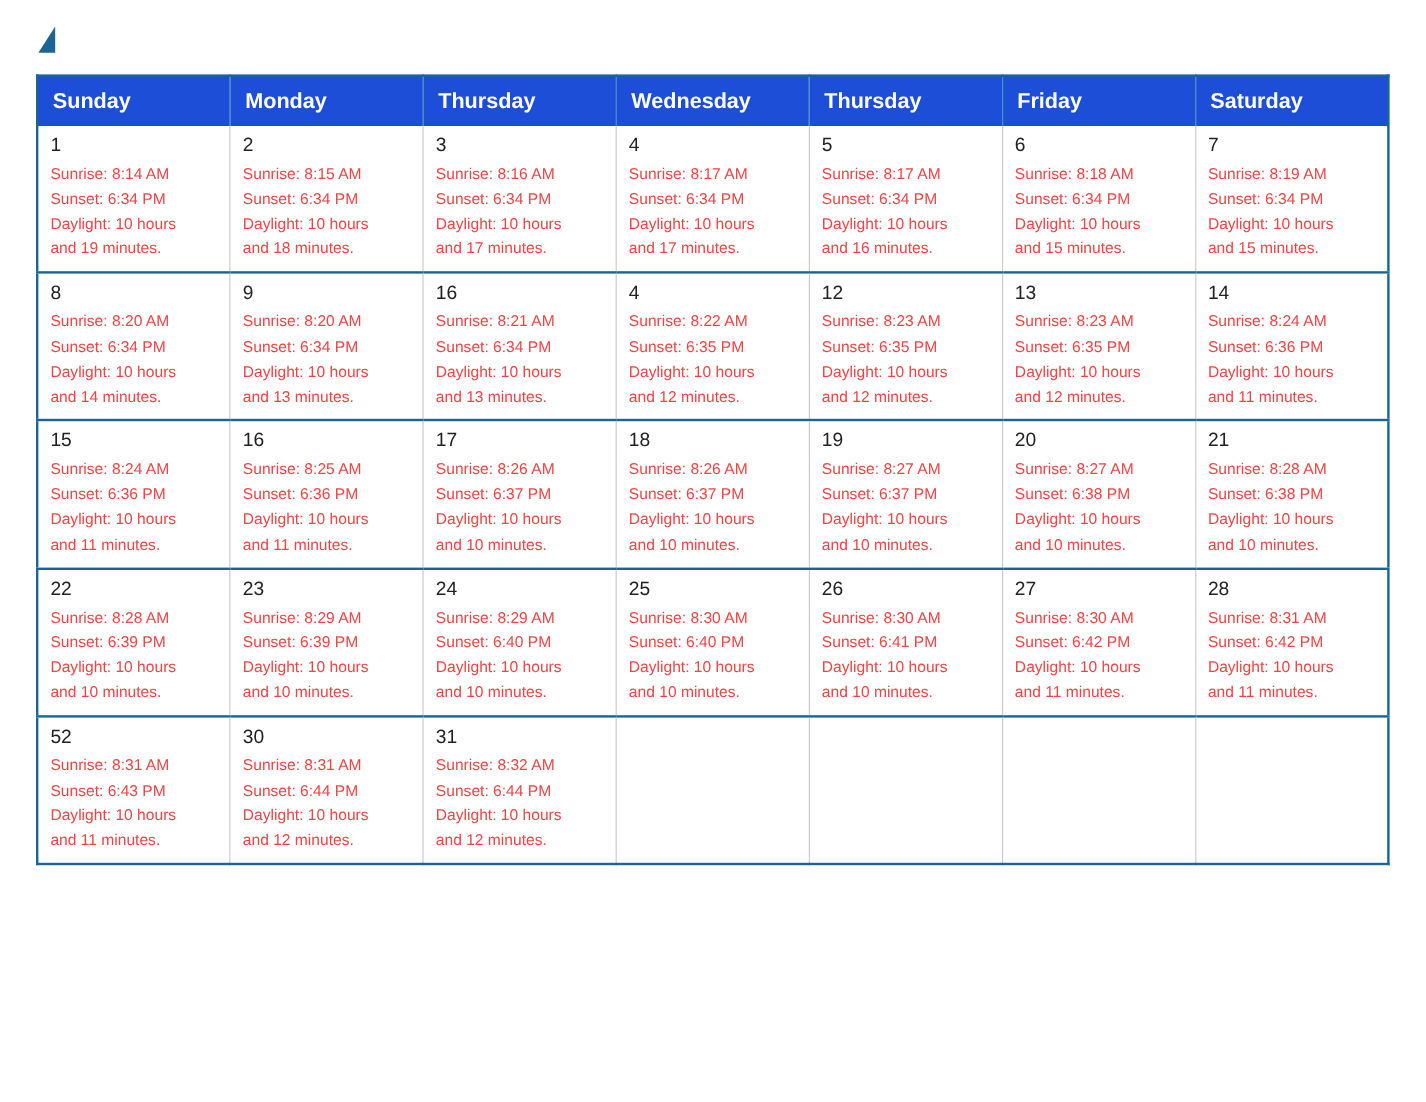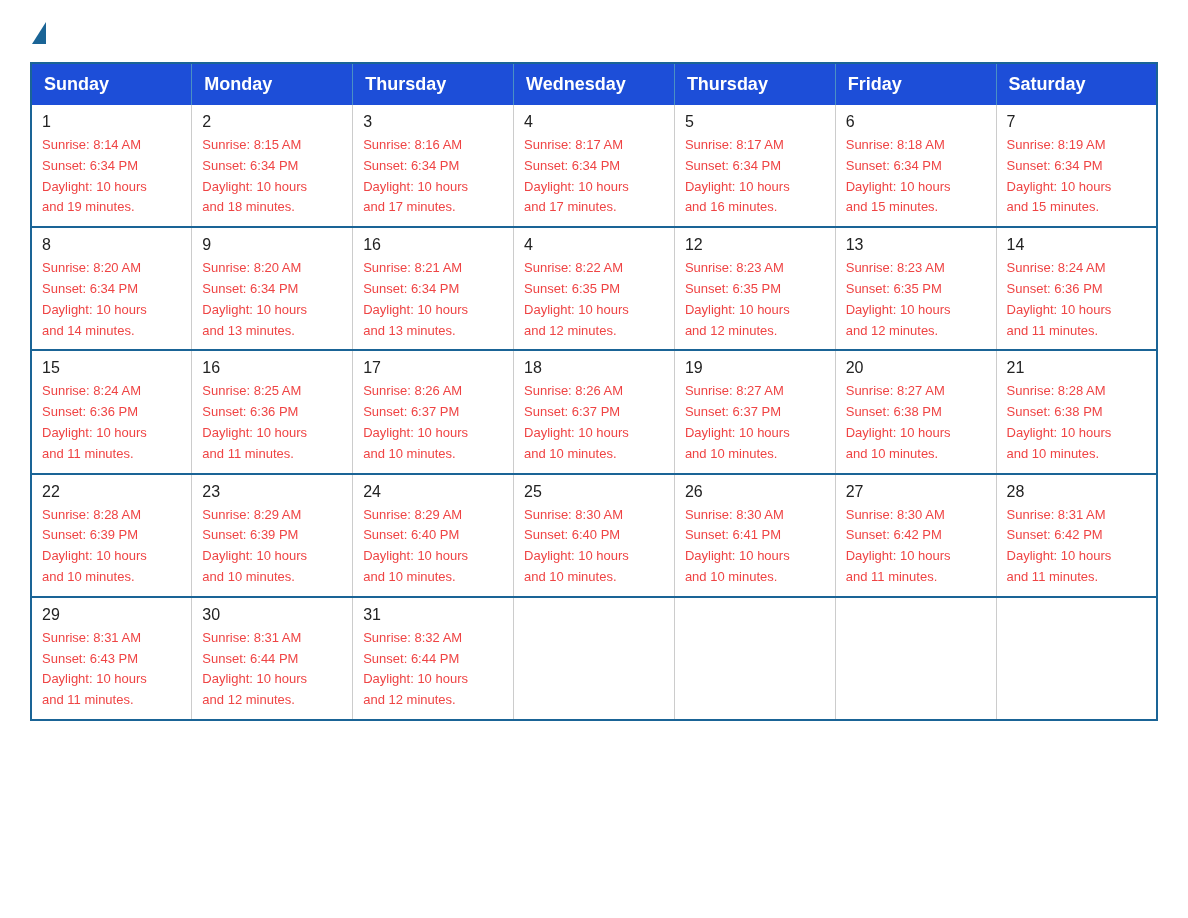--- a/index.html
+++ b/index.html
@@ -243,21 +243,21 @@
           <div class="day-number">27</div>
           <div class="day-info">Sunrise: 8:30 AM<br>Sunset: 6:42 PM<br>Daylight: 10 hours<br>and 11 minutes.</div>
         </td>
         <td>
           <div class="day-number">28</div>
           <div class="day-info">Sunrise: 8:31 AM<br>Sunset: 6:42 PM<br>Daylight: 10 hours<br>and 11 minutes.</div>
         </td>
       </tr>
       <tr>
         <td>
-          <div class="day-number">29</div>
+          <div class="day-number">52</div>
           <div class="day-info">Sunrise: 8:31 AM<br>Sunset: 6:43 PM<br>Daylight: 10 hours<br>and 11 minutes.</div>
         </td>
         <td>
           <div class="day-number">30</div>
           <div class="day-info">Sunrise: 8:31 AM<br>Sunset: 6:44 PM<br>Daylight: 10 hours<br>and 12 minutes.</div>
         </td>
         <td>
           <div class="day-number">31</div>
           <div class="day-info">Sunrise: 8:32 AM<br>Sunset: 6:44 PM<br>Daylight: 10 hours<br>and 12 minutes.</div>
         </td>

